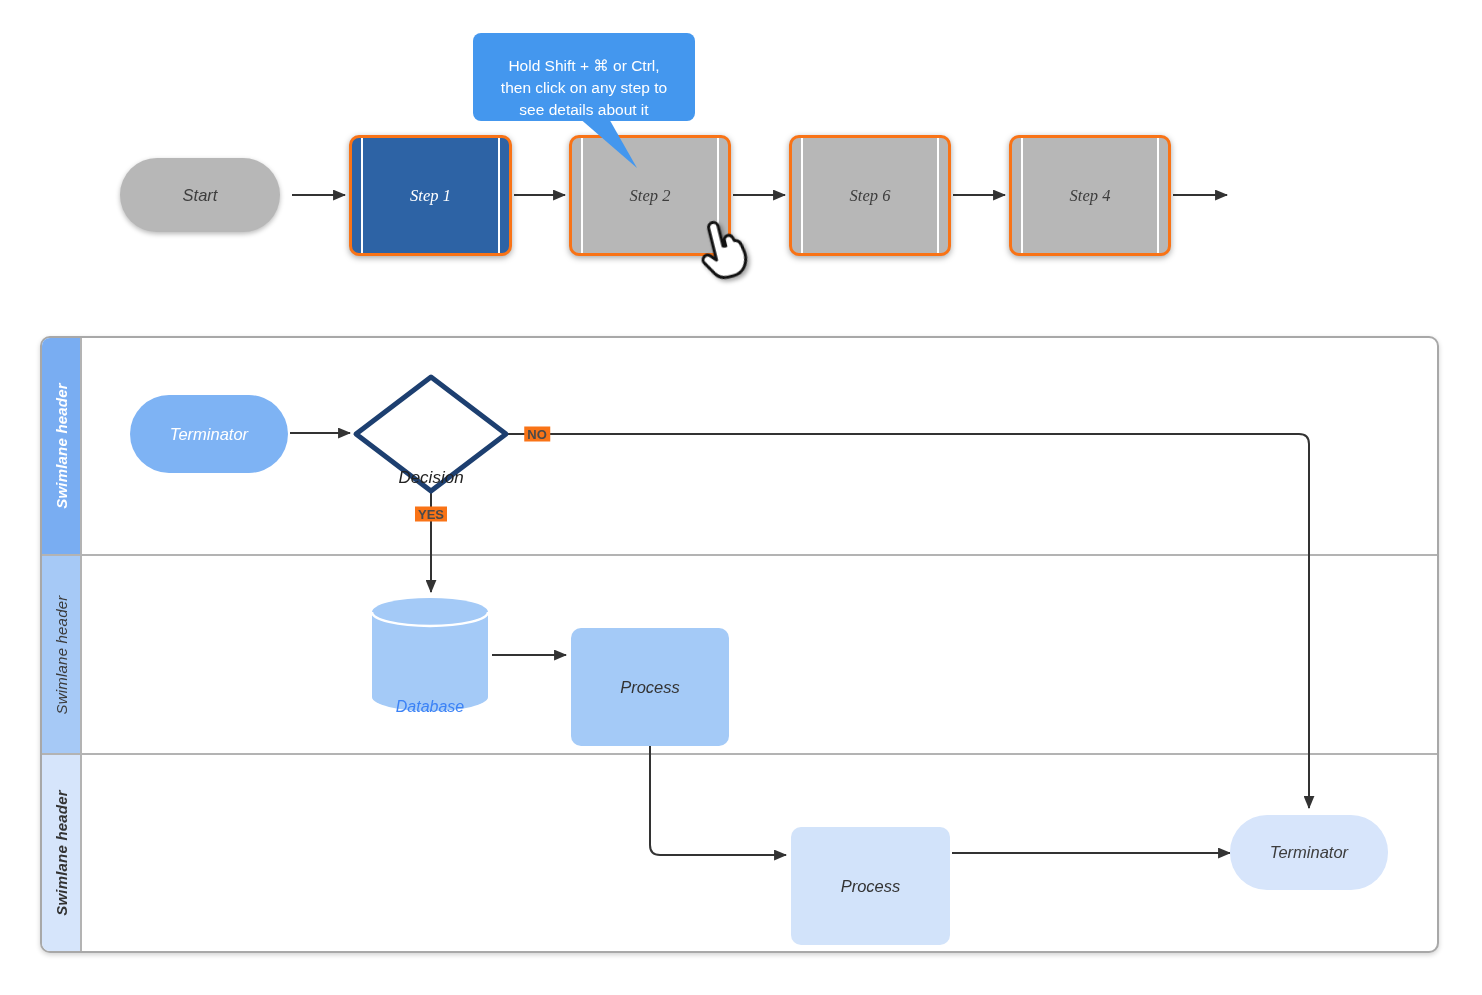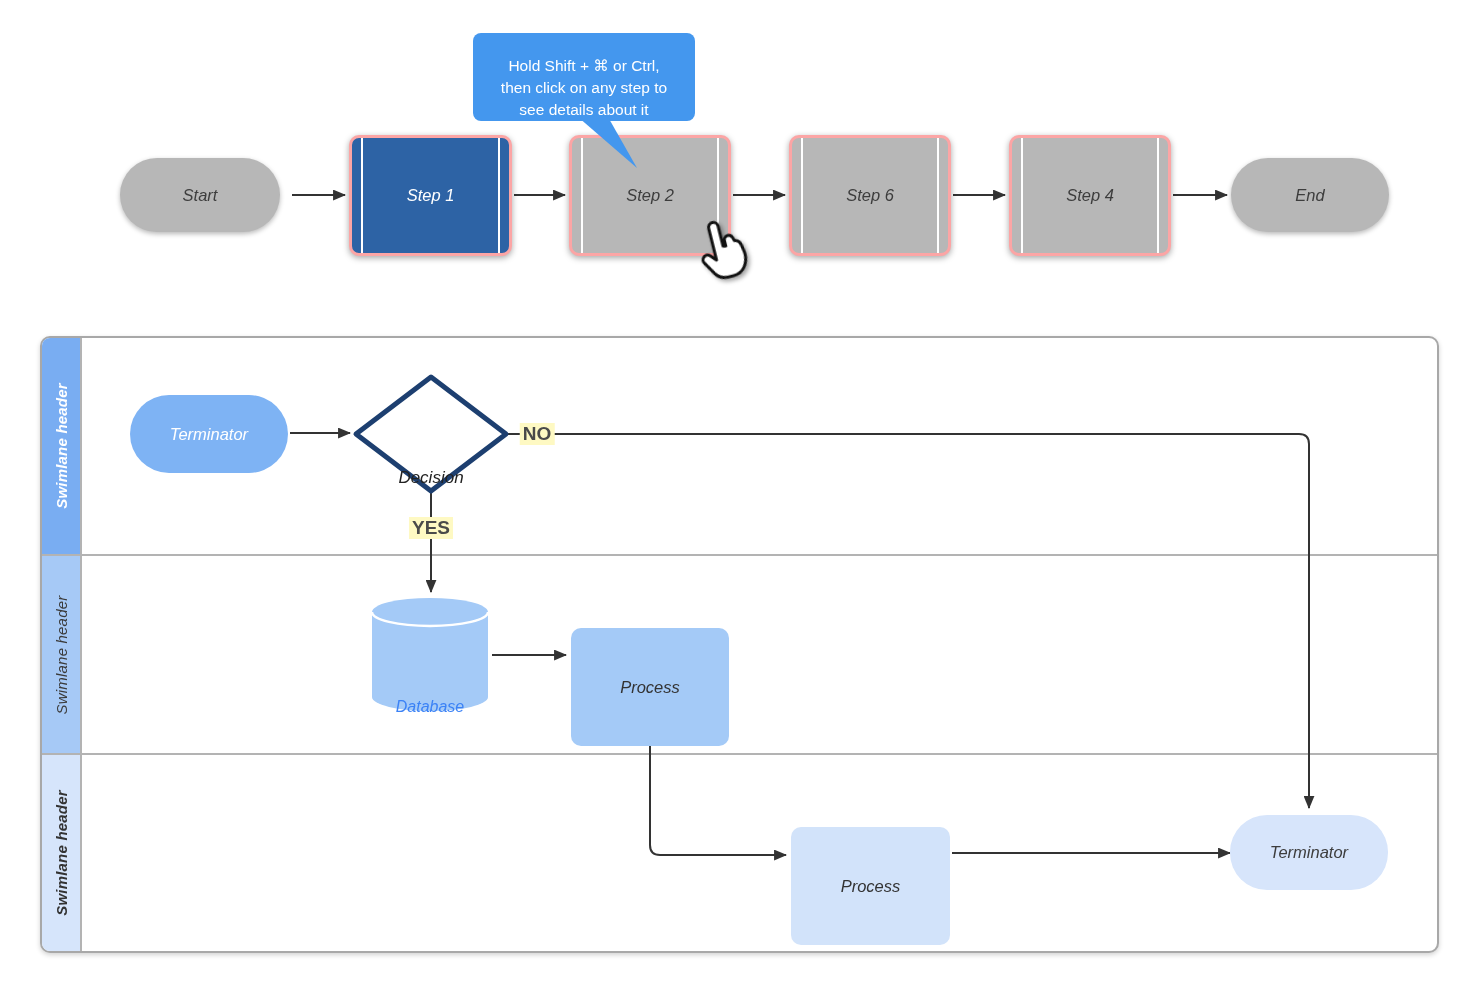--- a/index.html
+++ b/index.html
@@ -26,35 +26,35 @@
   .lane-body{flex:1;}
 
   
   #edges{position:absolute;left:0;top:0;z-index:2;}
   .edge{stroke:#333;stroke-width:2;fill:none;}
 
   
   .shape{position:absolute;display:flex;align-items:center;justify-content:center;
     font-style:italic;font-size:16.5px;color:#3d3d3d;z-index:3;box-sizing:border-box;text-align:center;}
   .pill{border-radius:40px;background:#b7b7b7;box-shadow:0 2px 5px rgba(0,0,0,.28);}
-  .step{background:#b7b7b7;border:3px solid #fca5a5;border-radius:10px;
-    box-shadow:0 2px 6px rgba(0,0,0,.35);}
+  .step{background:#b7b7b7;border:3px solid #f97316;border-radius:10px;
+    box-shadow:0 2px 6px rgba(0,0,0,.35);font-family:Liberation Serif, serif;}
   .step .vline{position:absolute;top:0;bottom:0;width:2px;background:#fff;}
   .step .vline.left{left:9px;}
   .step .vline.right{right:9px;}
   .step.selected{background:#2d63a5;color:#ffffff;}
   .blue-pill{border-radius:39px;background:#7eb3f4;color:#ffffff;box-shadow:none;}
   .proc{border-radius:10px;background:#a4caf7;color:#333;margin-top:32px;}
   .proc.light{background:#d2e3fa;}
   .pill.light3{background:#d7e5fb;color:#3d3d3d;border-radius:37px;box-shadow:none;}
   .free-label{position:absolute;z-index:3;font-style:italic;color:#222;
     display:flex;align-items:center;justify-content:center;margin-top:44px;}
 
   .edge-label{position:absolute;z-index:3;transform:translate(-50%,-50%);
-    background:#fef9c3;padding:0 3px;font-weight:700;font-size:19px;color:#4a4a4a;font-style:normal;}
+    background:#f97316;padding:0 3px;font-weight:700;font-size:13px;color:#4a4a4a;font-style:normal;}
 
   
   #tooltip{position:absolute;left:441px;top:33px;width:222px;height:88px;background:#4497ee;
     border-radius:8px;z-index:4;color:#fff;font-size:15.5px;line-height:22px;text-align:center;
     display:flex;align-items:flex-end;justify-content:center;white-space:pre-line;margin-left:32px;}
   #tooltip-tail{position:absolute;left:570px;top:115px;z-index:4;}
 
   
   #cursor{position:absolute;left:694px;top:220px;z-index:6;
     filter:drop-shadow(2px 3px 2px rgba(0,0,0,.35));transform:rotate(-14deg);}
@@ -132,23 +132,20 @@
     <span>Step 6</span>
     <div class="vline right"></div>
   </div>
 
   <div class="shape step" style="left:1009px;top:135px;width:162px;height:121px;">
     <div class="vline left"></div>
     <span>Step 4</span>
     <div class="vline right"></div>
   </div>
 
-  <div class="shape pill" style="left:1231px;top:158px;width:158px;height:74px;">
-    <span>End</span>
-  </div>
 
   <div class="shape blue-pill" style="left:130px;top:395px;width:158px;height:78px;">
     <span>Terminator</span>
   </div>
 
   <div class="free-label" style="left:371px;top:420px;width:120px;height:28px;font-size:17px;">Decision</div>
 
   <div class="free-label" style="left:370px;top:649px;width:120px;height:28px;color:#3b82f6;">Database</div>
 
   <div class="shape proc" style="left:571px;top:596px;width:158px;height:118px;">
@@ -157,21 +154,21 @@
 
   <div class="shape proc light" style="left:791px;top:795px;width:159px;height:118px;">
     <span>Process</span>
   </div>
 
   <div class="shape pill light3" style="left:1230px;top:815px;width:158px;height:75px;">
     <span>Terminator</span>
   </div>
 
   <div class="edge-label" style="left:537px;top:434px;">NO</div>
-  <div class="edge-label" style="left:431px;top:528px;">YES</div>
+  <div class="edge-label" style="left:431px;top:514px;">YES</div>
 
   <div id="tooltip">
     <span>Hold Shift + ⌘ or Ctrl,
 then click on any step to
 see details about it</span>
   </div>
   <svg id="tooltip-tail" width="80" height="60">
     <polygon points="8,2 38,2 67,53" fill="#4497ee"></polygon>
   </svg>
 

